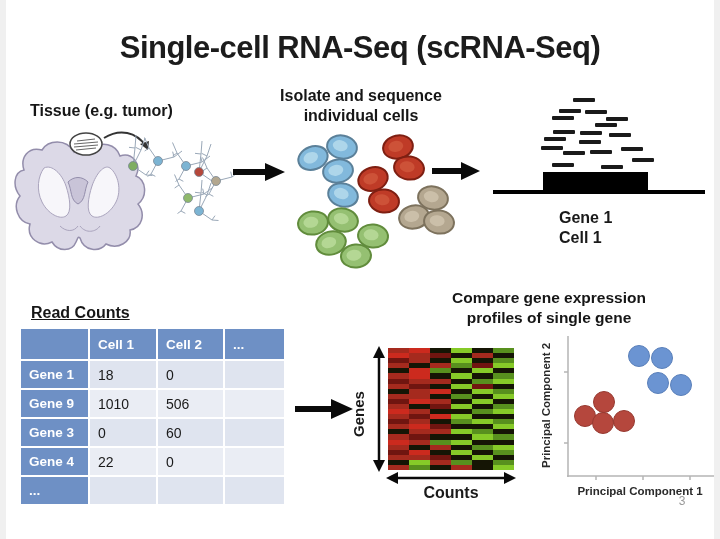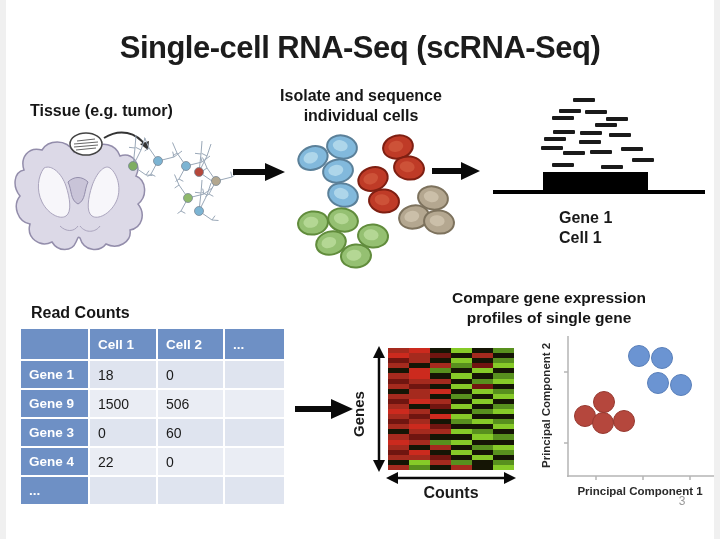--- a/index.html
+++ b/index.html
@@ -218,33 +218,33 @@
       <div class="read-dash abs" style="left: 546px; top: 163px;"></div>
       <div class="read-dash abs" style="left: 595px; top: 165px;"></div>
     </div>
   <div class="abs gene-rect"></div>
   <div class="abs gene-line"></div>
   <div class="abs gene-labels">
     <div>Gene 1</div>
     <div>Cell 1</div>
   </div>
 
-  <div class="abs section-label" style="left:25px;top:304px;">Read Counts</div>
+  <div class="abs section-label" style="left:25px;top:304px;text-decoration:underline;">Read Counts</div>
 
   <div id="rc-table" class="abs rc-table">
       <div class="rc-cell rc-head"></div>
       <div class="rc-cell rc-head">Cell 1</div>
       <div class="rc-cell rc-head">Cell 2</div>
       <div class="rc-cell rc-head">...</div>
       <div class="rc-cell rc-head">Gene 1</div>
       <div class="rc-cell rc-light">18</div>
       <div class="rc-cell rc-light">0</div>
       <div class="rc-cell rc-light"></div>
       <div class="rc-cell rc-head">Gene 9</div>
-      <div class="rc-cell rc-lighter">1500</div>
+      <div class="rc-cell rc-lighter">1010</div>
       <div class="rc-cell rc-lighter">506</div>
       <div class="rc-cell rc-lighter"></div>
       <div class="rc-cell rc-head">Gene 3</div>
       <div class="rc-cell rc-light">0</div>
       <div class="rc-cell rc-light">60</div>
       <div class="rc-cell rc-light"></div>
       <div class="rc-cell rc-head">Gene 4</div>
       <div class="rc-cell rc-lighter">22</div>
       <div class="rc-cell rc-lighter">0</div>
       <div class="rc-cell rc-lighter"></div>

